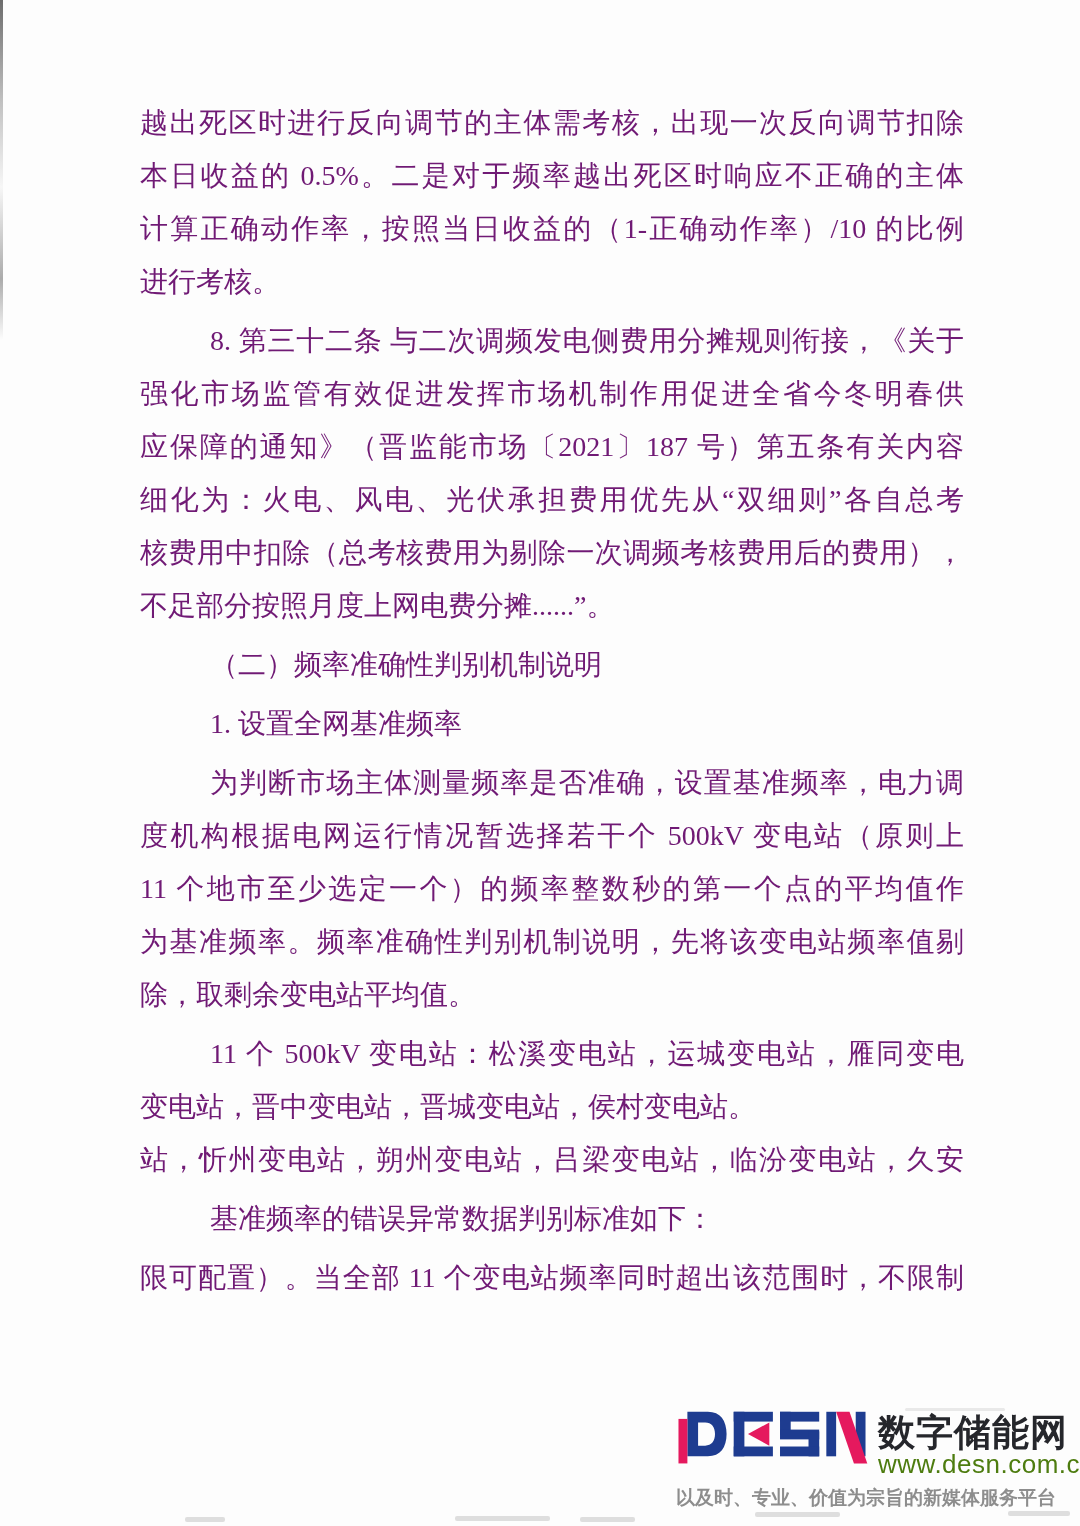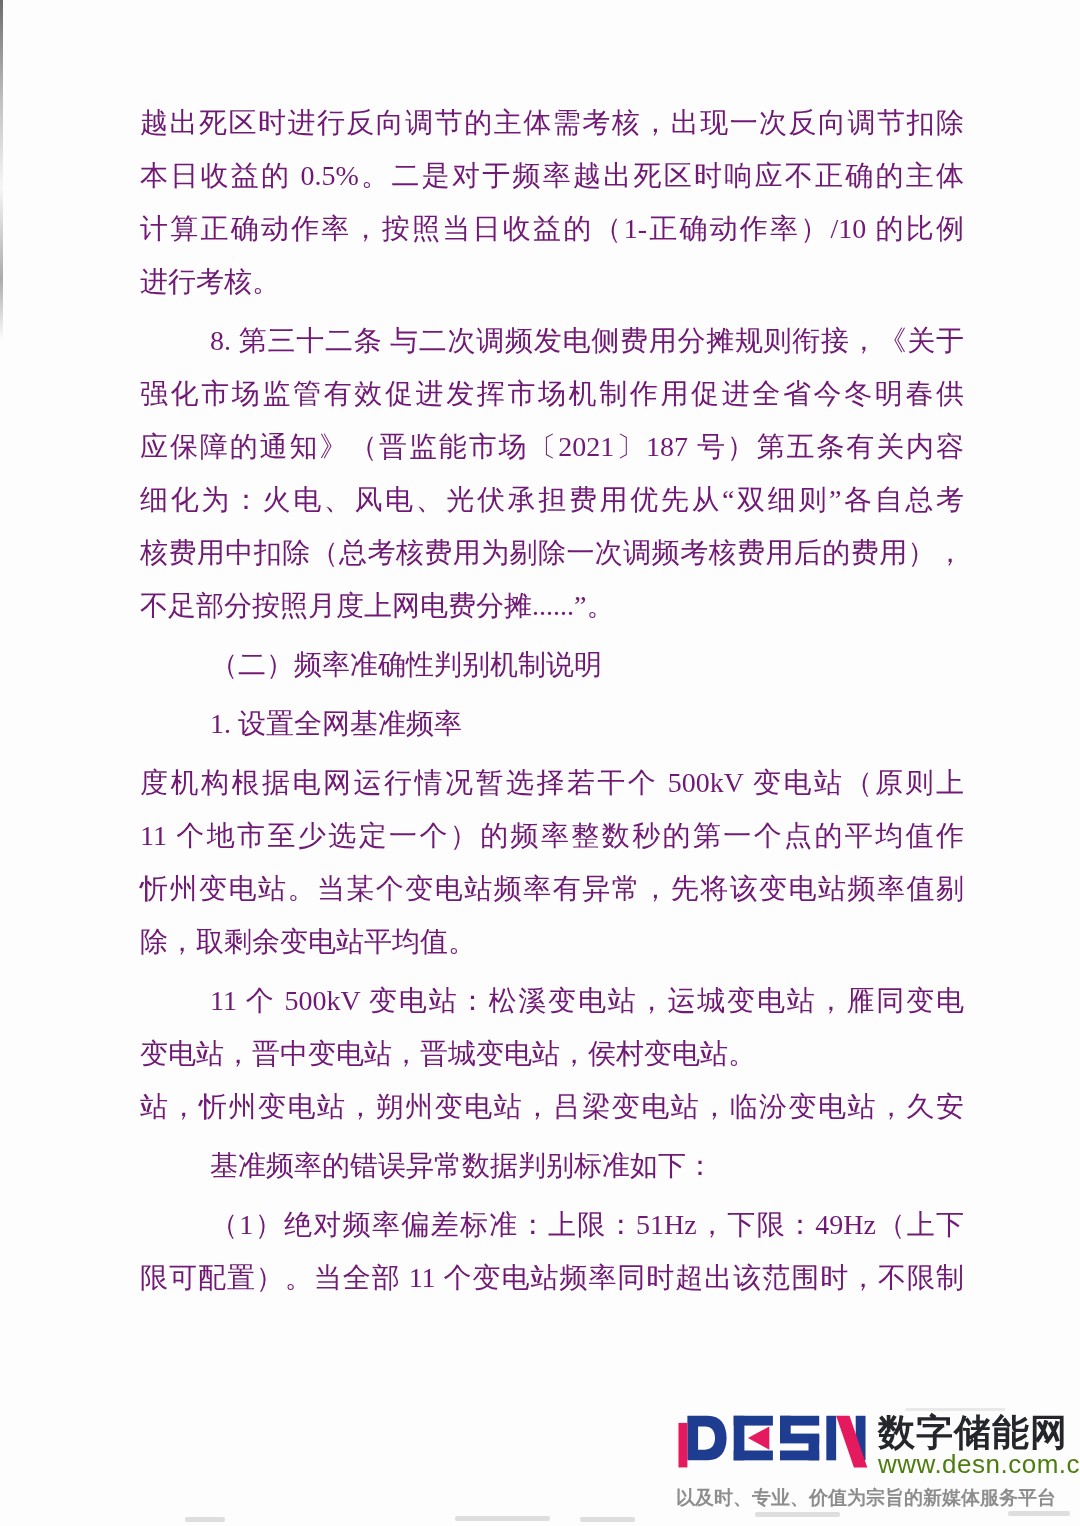--- a/index.html
+++ b/index.html
@@ -28,21 +28,21 @@
     letter-spacing: 0;
   }
   .para { margin: 0 0 6px 0; }
   .para:last-child { margin-bottom: 0; }
   .line { text-align: justify; text-align-last: justify; }
   .line.indent { padding-left: 70px; }
   .line.last { text-align-last: left; }
 
   
   .watermark { position: absolute; left: 676px; top: 1410px; width: 392px; }
-  .logo-row { display: flex; align-items: center; }
+  .logo-row { display: flex; align-items: flex-start; }
   .desn-svg { display: block; flex: 0 0 auto; }
   .site-block { margin-left: 10px; padding-top: 2px; }
   .site-name {
     font-family: "Liberation Sans", sans-serif;
     font-weight: bold; font-size: 37px; line-height: 41px;
     color: #25262b; letter-spacing: 1px; white-space: nowrap;
   }
   .site-url {
     font-family: "Liberation Sans", sans-serif;
     font-weight: normal; font-size: 26px; line-height: 22px;
@@ -82,35 +82,35 @@
       <div class="line">核费用中扣除（总考核费用为剔除一次调频考核费用后的费用），</div>
       <div class="line last">不足部分按照月度上网电费分摊......”。</div>
     </div>
     <div class="para">
       <div class="line indent last">（二）频率准确性判别机制说明</div>
     </div>
     <div class="para">
       <div class="line indent last">1. 设置全网基准频率</div>
     </div>
     <div class="para">
+      <div class="line indent">为判断市场主体测量频率是否准确，设置基准频率，电力调</div>
       <div class="line">度机构根据电网运行情况暂选择若干个 500kV 变电站（原则上</div>
       <div class="line">11 个地市至少选定一个）的频率整数秒的第一个点的平均值作</div>
-      <div class="line">忻州变电站。当某个变电站频率有异常，先将该变电站频率值剔</div>
+      <div class="line">为基准频率。频率准确性判别机制说明，先将该变电站频率值剔</div>
       <div class="line last">除，取剩余变电站平均值。</div>
     </div>
     <div class="para">
       <div class="line indent">11 个 500kV 变电站：松溪变电站，运城变电站，雁同变电</div>
       <div class="line last">变电站，晋中变电站，晋城变电站，侯村变电站。</div>
       <div class="line">站，忻州变电站，朔州变电站，吕梁变电站，临汾变电站，久安</div>
     </div>
     <div class="para">
       <div class="line indent last">基准频率的错误异常数据判别标准如下：</div>
     </div>
     <div class="para">
-      <div class="line indent">（1）绝对频率偏差标准：上限：51Hz，下限：49Hz（上下</div>
       <div class="line">限可配置）。当全部 11 个变电站频率同时超出该范围时，不限制</div>
     </div>
   </div>
 
 <div class="watermark">
   <div class="logo-row">
     <svg class="desn-svg" width="192" height="57" viewBox="0 0 214 64" xmlns="http://www.w3.org/2000/svg">
 
       <path fill="#1e3c90" fill-rule="evenodd" d="M12,2 L35,2 C49,2 56,12 56,27 C56,42 49,52 35,52 L12,52 Z
                M24,14 L32,14 C39,14 43,19 43,27 C43,35 39,40 32,40 L24,40 Z"></path>

